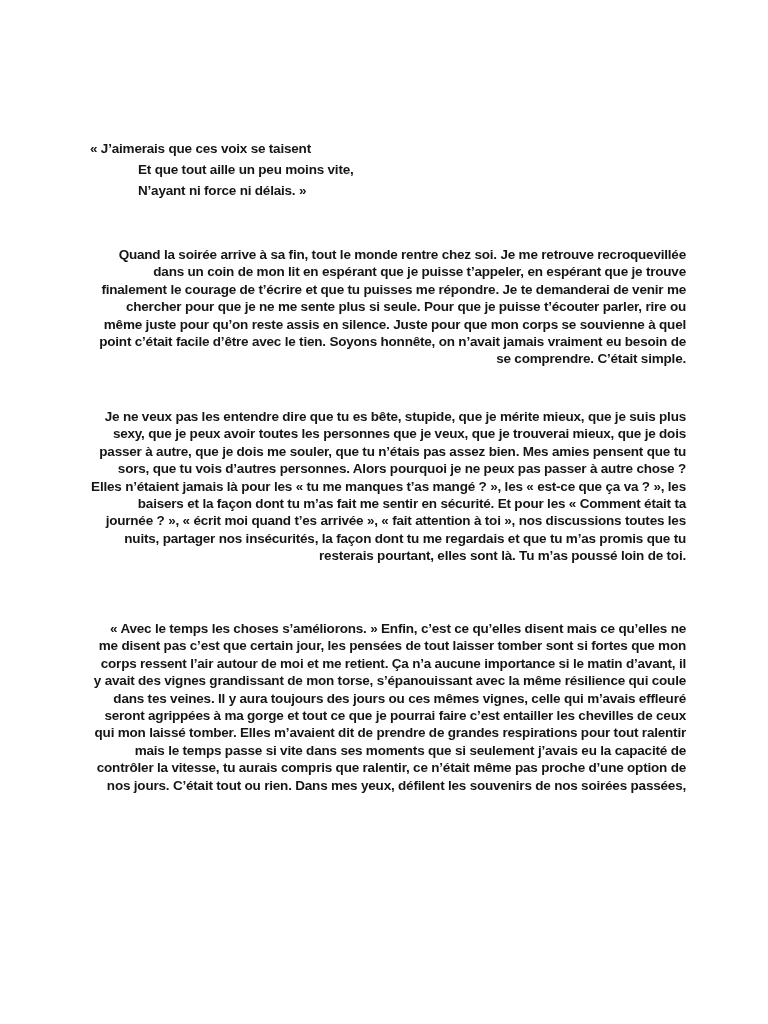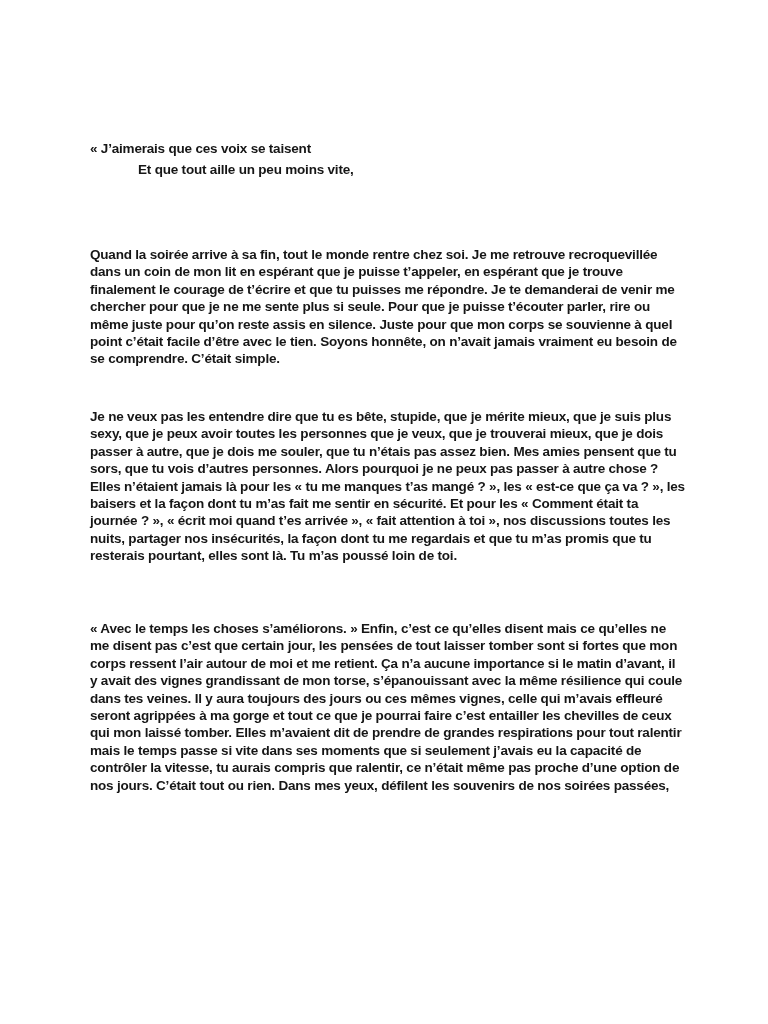--- a/index.html
+++ b/index.html
@@ -29,21 +29,21 @@
   .quote-line { white-space: pre-wrap; }
   .quote-line + .quote-line { padding-left: 7px; margin-left: 41px; }
   .body-par {
     position: absolute;
     left: 90px;
     width: 596px;
     font-size: 13.5px;
     font-weight: bold;
     line-height: 17.4px;
     letter-spacing: -0.2px;
-    text-align: left;
+    text-align: right;
   }
   .par-1 { top: 246px; }
   .par-2 { top: 408px; }
   .par-3 { top: 620px; }
   .bottom-bar {
     position: absolute;
     left: 90px;
     top: 1002px;
     width: 593px;
     height: 20px;
@@ -52,20 +52,21 @@
   }
 </style>
 </head>
 <body>
 
 <div class="page">
 
   <div class="quote-block">
     <div class="quote-line">« J’aimerais que ces voix se taisent</div>
     <div class="quote-line">Et que tout aille un peu moins vite,</div>
+    <div class="quote-line">N’ayant ni force ni délais. »</div>
   </div>
 
   <div class="body-par par-1">Quand la soirée arrive à sa fin, tout le monde rentre chez soi. Je me retrouve recroquevillée dans un coin de mon lit en espérant que je puisse t’appeler, en espérant que je trouve finalement le courage de t’écrire et que tu puisses me répondre. Je te demanderai de venir me chercher pour que je ne me sente plus si seule. Pour que je puisse t’écouter parler, rire ou même juste pour qu’on reste assis en silence. Juste pour que mon corps se souvienne à quel point c’était facile d’être avec le tien. Soyons honnête, on n’avait jamais vraiment eu besoin de se comprendre. C’était simple.</div>
 
   <div class="body-par par-2">Je ne veux pas les entendre dire que tu es bête, stupide, que je mérite mieux, que je suis plus sexy, que je peux avoir toutes les personnes que je veux, que je trouverai mieux, que je dois passer à autre, que je dois me souler, que tu n’étais pas assez bien. Mes amies pensent que tu sors, que tu vois d’autres personnes. Alors pourquoi je ne peux pas passer à autre chose ? Elles n’étaient jamais là pour les « tu me manques t’as mangé ? », les « est-ce que ça va ? », les baisers et la façon dont tu m’as fait me sentir en sécurité.  Et pour les « Comment était ta journée ? », « écrit moi quand t’es arrivée », « fait attention à toi », nos discussions toutes les nuits, partager nos insécurités, la façon dont tu me regardais et que tu m’as promis que tu resterais pourtant, elles sont là. Tu m’as poussé loin de toi.</div>
 
   <div class="body-par par-3">« Avec le temps les choses s’améliorons. » Enfin, c’est ce qu’elles disent mais ce qu’elles ne me disent pas c’est que certain jour, les pensées de tout laisser tomber sont si fortes que mon corps ressent l’air autour de moi et me retient. Ça n’a aucune importance si le matin d’avant, il y avait des vignes grandissant de mon torse, s’épanouissant avec la même résilience qui coule dans tes veines. Il y aura toujours des jours ou ces mêmes vignes, celle qui m’avais effleuré seront agrippées à ma gorge et tout ce que je pourrai faire c’est entailler les chevilles de ceux qui mon laissé tomber. Elles m’avaient dit de prendre de grandes respirations pour tout ralentir mais le temps passe si vite dans ses moments que si seulement j’avais eu la capacité de contrôler la vitesse, tu aurais compris que ralentir, ce n’était même pas proche d’une option de nos jours. C’était tout ou rien. Dans mes yeux, défilent les souvenirs de nos soirées passées, les souvenirs de toi me chantant cette stupide chanson. Toi qui me la chantais semblait être la seule chose importante. Car cette chanson va me hanter silencieusement de l’intérieur. Elle va me ramener à cette histoire, à ton cœur que j’appelais maison. Mais soudainement tout ce que je sens c’est l’odeur de la lavande mélangée avec la lessive qui émane de tes draps à peine lavés.</div>
 
   <div class="bottom-bar"></div>
 

